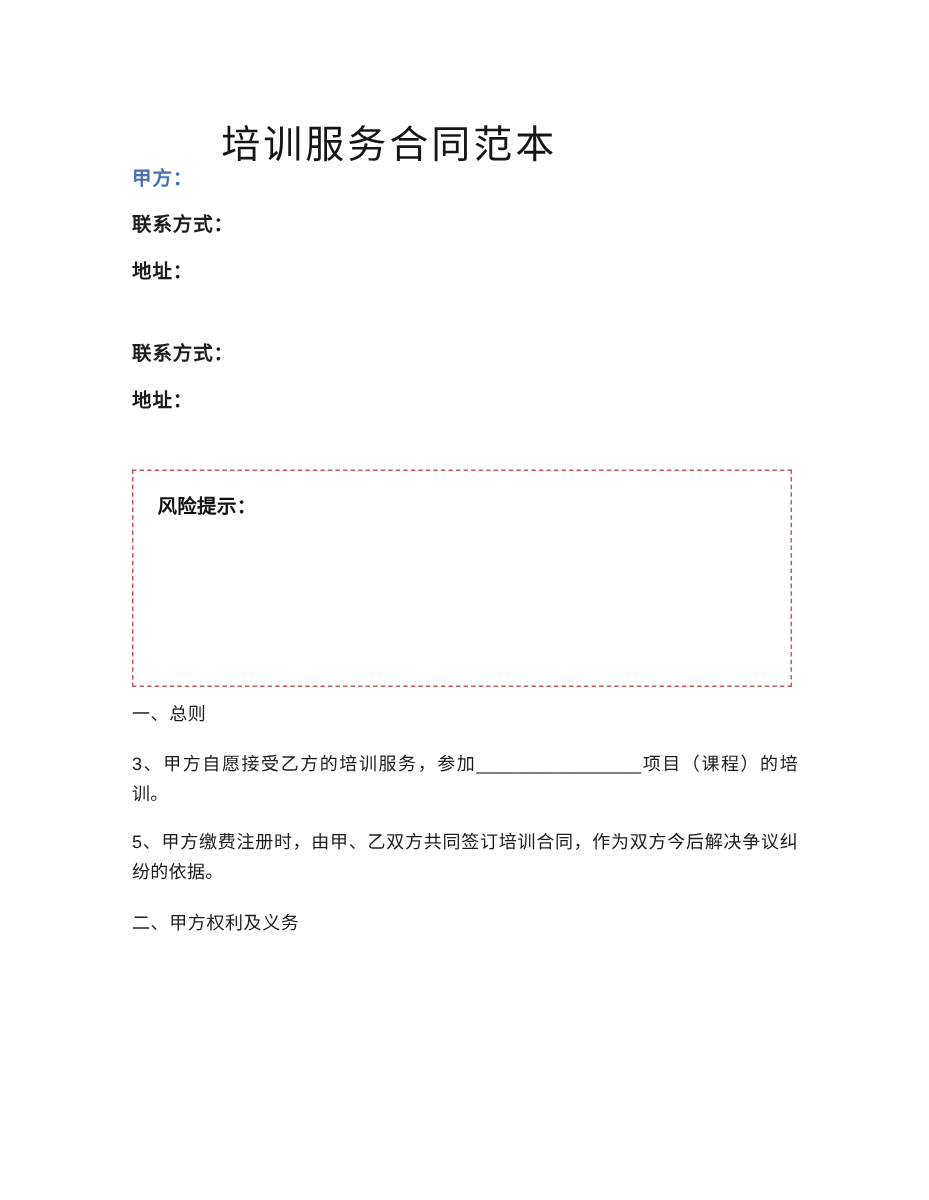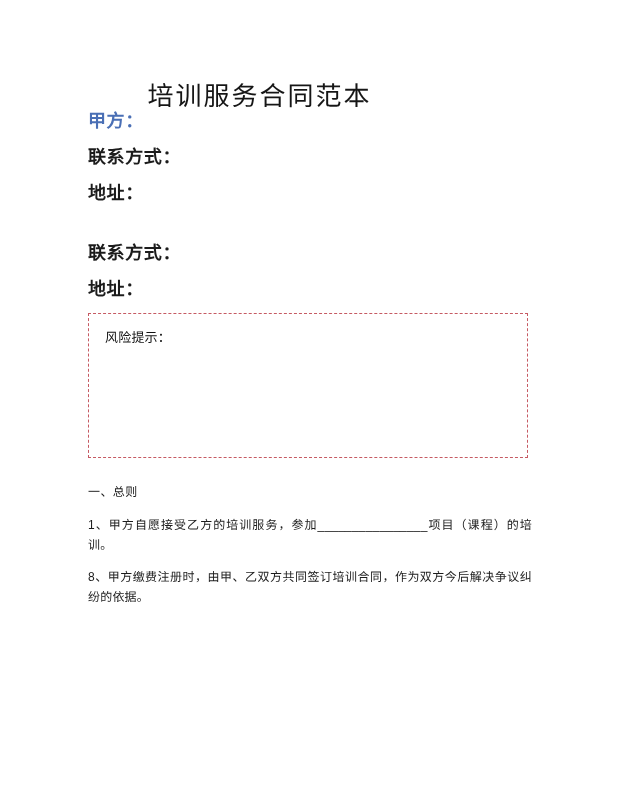--- a/index.html
+++ b/index.html
@@ -43,21 +43,21 @@
   .body-area {
     position: absolute;
     left: 88px;
     top: 112px;
     width: 444px;
   }
 
   
   .party-line {
     font-family: "Liberation Sans", "DejaVu Sans", sans-serif;
-    font-size: 18px;
+    font-size: 13px;
     font-weight: bold;
     color: #1c1c1c;
     line-height: 1.0;
     margin: 0 0 18px 0;
     letter-spacing: 0.6px;
   }
   .party-line.accent {
     color: #4a6fb5;
   }
   .party-gap {
@@ -72,36 +72,36 @@
     width: 440px;
     height: 145px;
     box-sizing: border-box;
     border: 1px dashed #c65a63;
     background: #ffffff;
     padding: 14px 16px 10px 16px;
   }
   .risk-text {
     font-family: "Liberation Serif", "DejaVu Serif", serif;
     font-size: 13px;
-    font-weight: normal;
+    font-weight: bold;
     color: #111111;
     line-height: 1.52;
     margin: 0;
     letter-spacing: 0.2px;
     text-align: justify;
   }
   .risk-heading {
     display: block;
   }
 
   
   .clauses {
     position: absolute;
     left: 88px;
-    top: 484px;
+    top: 468px;
     width: 444px;
   }
   .section-heading {
     font-family: "Liberation Sans", "DejaVu Sans", sans-serif;
     font-size: 12px;
     font-weight: normal;
     color: #1c1c1c;
     line-height: 1.35;
     margin: 0 0 16px 0;
     letter-spacing: 0.4px;
@@ -137,17 +137,18 @@
   </div>
 
   <div class="risk-box" style="border-color: rgb(198, 90, 99);">
     <p class="risk-text">
       <span class="risk-heading">风险提示：</span>
     </p>
   </div>
 
   <div class="clauses">
     <p class="section-heading">一、总则</p>
-    <p class="clause">1、甲方自愿接受乙方的培训服务，参加________________项目（课程）的培训。</p>
-    <p class="clause">8、甲方缴费注册时，由甲、乙双方共同签订培训合同，作为双方今后解决争议纠纷的依据。</p>
+    <p class="clause">3、甲方自愿接受乙方的培训服务，参加________________项目（课程）的培训。</p>
+    <p class="clause">5、甲方缴费注册时，由甲、乙双方共同签订培训合同，作为双方今后解决争议纠纷的依据。</p>
+    <p class="section-heading" style="margin-top:16px;margin-bottom:0;">二、甲方权利及义务</p>
   </div>
 
 </div>
 
 </body></html>

